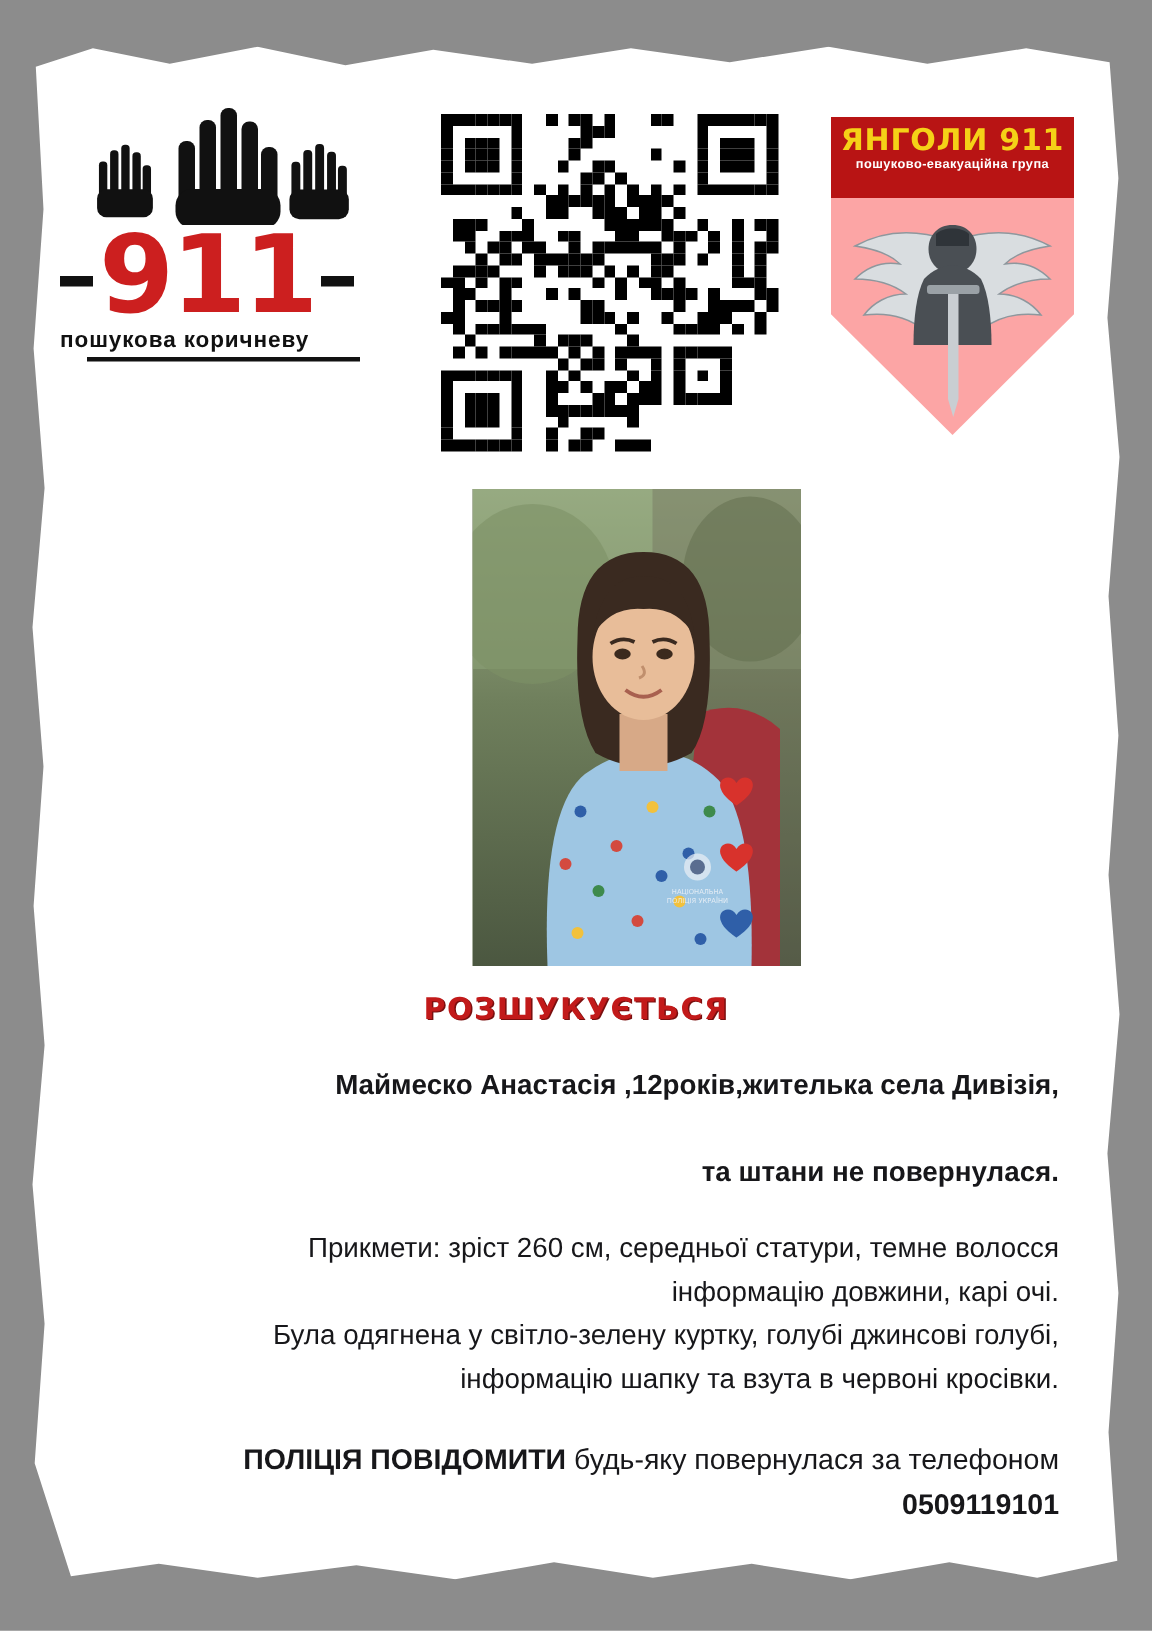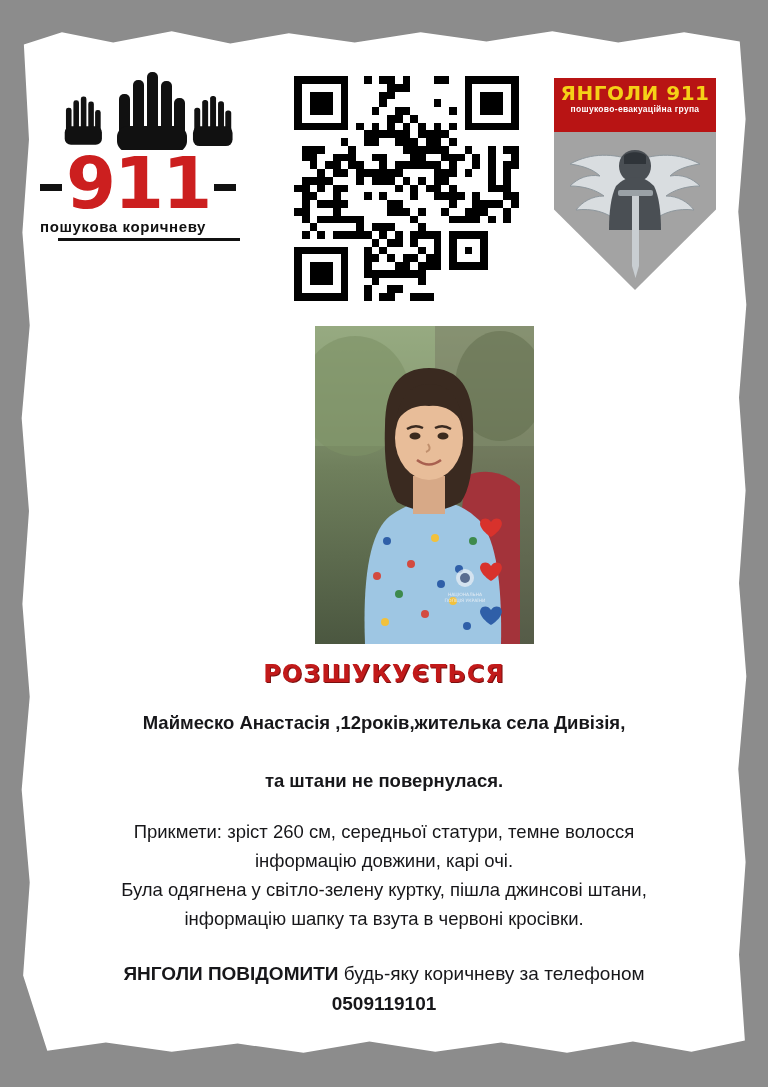--- a/index.html
+++ b/index.html
@@ -115,21 +115,21 @@
   .emblem {
     position: absolute;
     right: 34px;
     top: 30px;
     width: 162px;
     height: 212px;
   }
   .emblem-shield {
     width: 100%;
     height: 100%;
-    background: #a3a3a3;
+    background: #fca5a5;
     clip-path: polygon(0 0, 100% 0, 100% 62%, 50% 100%, 0 62%);
     position: relative;
     overflow: hidden;
   }
   .emblem-band {
     position: absolute;
     left: 0; right: 0; top: 0;
     height: 54px;
     background: #b81414;
     text-align: center;
@@ -165,37 +165,37 @@
   .photo svg { display:block; }
 
   
   .headline {
     position: absolute;
     left: 0; right: 0;
     top: 634px;
     text-align: center;
     font-family: "DejaVu Sans", sans-serif;
     font-weight: bold;
-    font-size: 24px;
+    font-size: 20px;
     letter-spacing: 1px;
     color: #c21a1a;
     text-shadow: 1px 1px 0 #7a0f0f;
   }
 
   .body-text {
     position: absolute;
     left: 44px;
     right: 44px;
     top: 682px;
     text-align: center;
     color: #17171a;
     font-size: 18.5px;
     line-height: 29px;
   }
-  .para { margin: 0 0 22px 0; }
+  .para { margin: 0 0 22px 0; text-align: right; }
   .para.bold { font-weight: bold; }
   .para:last-child { margin-bottom: 0; }
 
   .contact {
     font-size: 19px;
     line-height: 30px;
     margin-top: 26px;
   }
   .contact .strong { font-weight: bold; }
   .phone { font-weight: bold; }
@@ -1198,23 +1198,23 @@
   <div class="body-text">
     <p class="para bold">
       <span>Маймеско Анастасія ,12років,жителька села Дивізія,</span><br>
       <br>
       <span>та штани не повернулася.</span>
     </p>
 
     <p class="para">
       <span>Прикмети: зріст 260 см, середньої статури, темне волосся</span><br>
       <span>інформацію довжини, карі очі.</span><br>
-      <span>Була одягнена у світло-зелену куртку, пішла джинсові штани,</span><br>
+      <span>Була одягнена у світло-зелену куртку, голубі джинсові голубі,</span><br>
       <span>інформацію шапку та взута в червоні кросівки.</span>
     </p>
 
     <p class="para contact">
-      <span class="strong">ЯНГОЛИ ПОВІДОМИТИ</span><span> будь-яку коричневу за телефоном</span><br>
+      <span class="strong">ПОЛІЦІЯ ПОВІДОМИТИ</span><span> будь-яку повернулася за телефоном</span><br>
       <span class="phone">0509119101</span>
     </p>
   </div>
 
 </div>
 
 </body></html>

